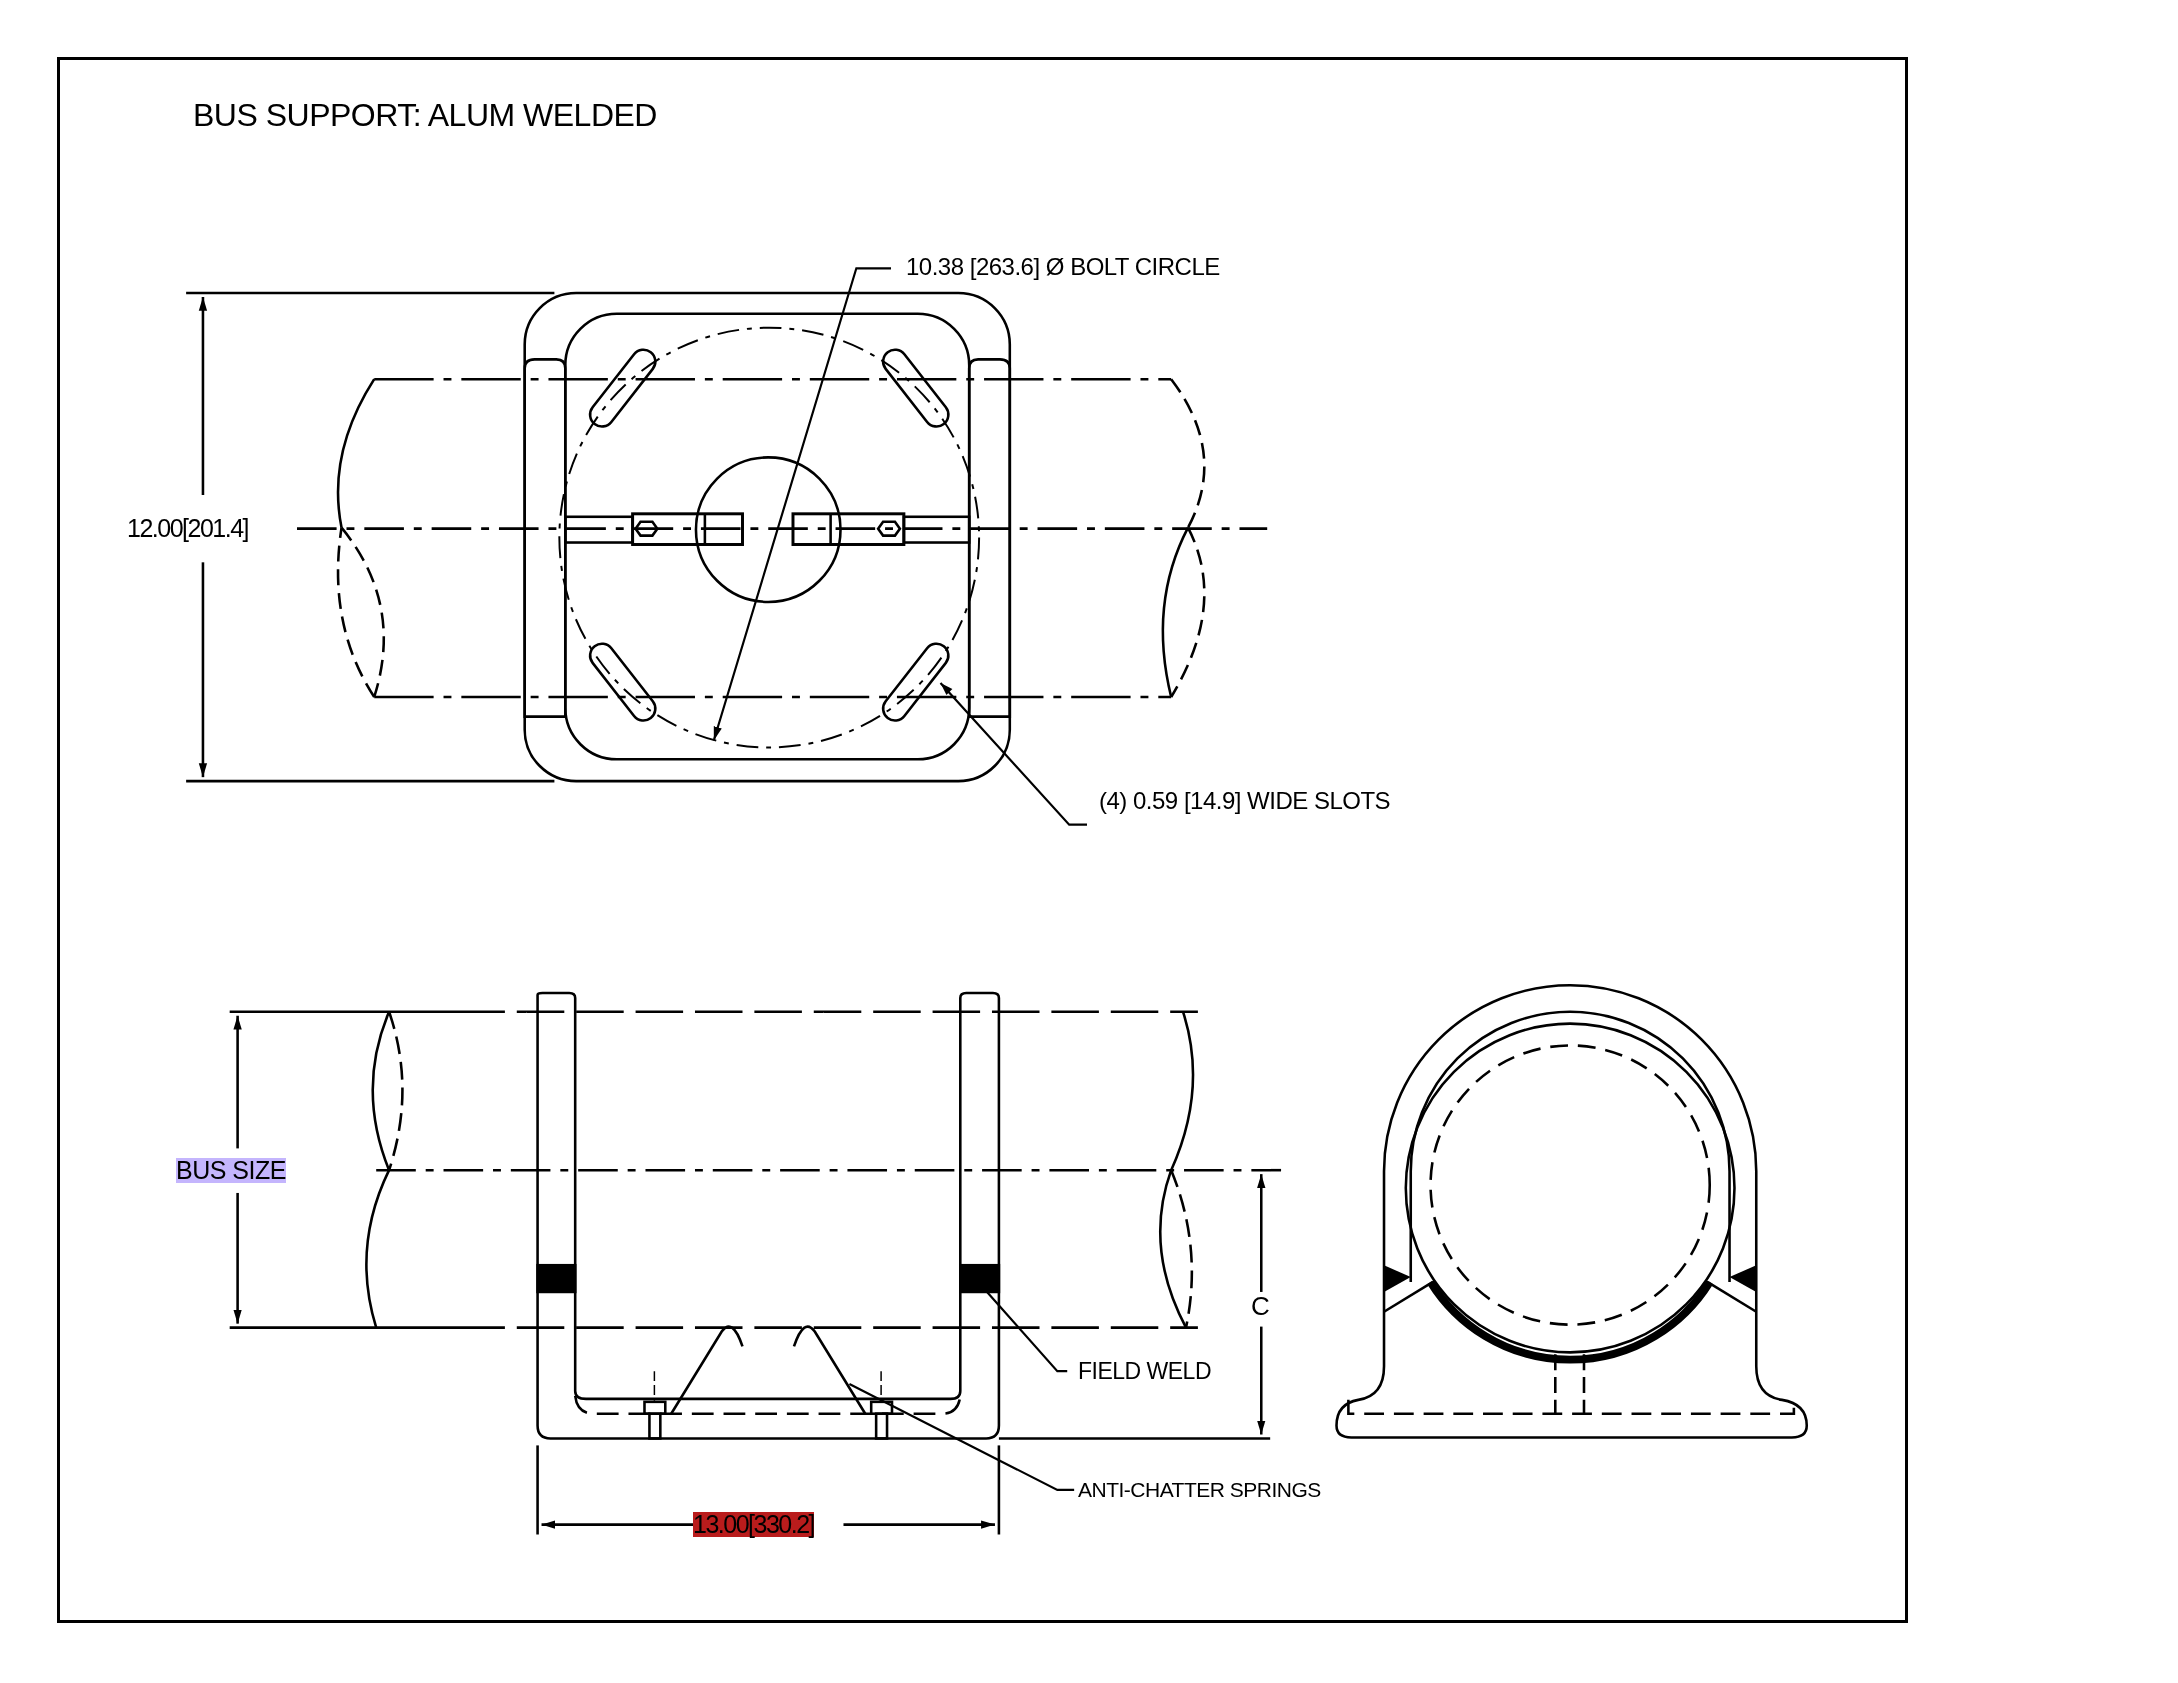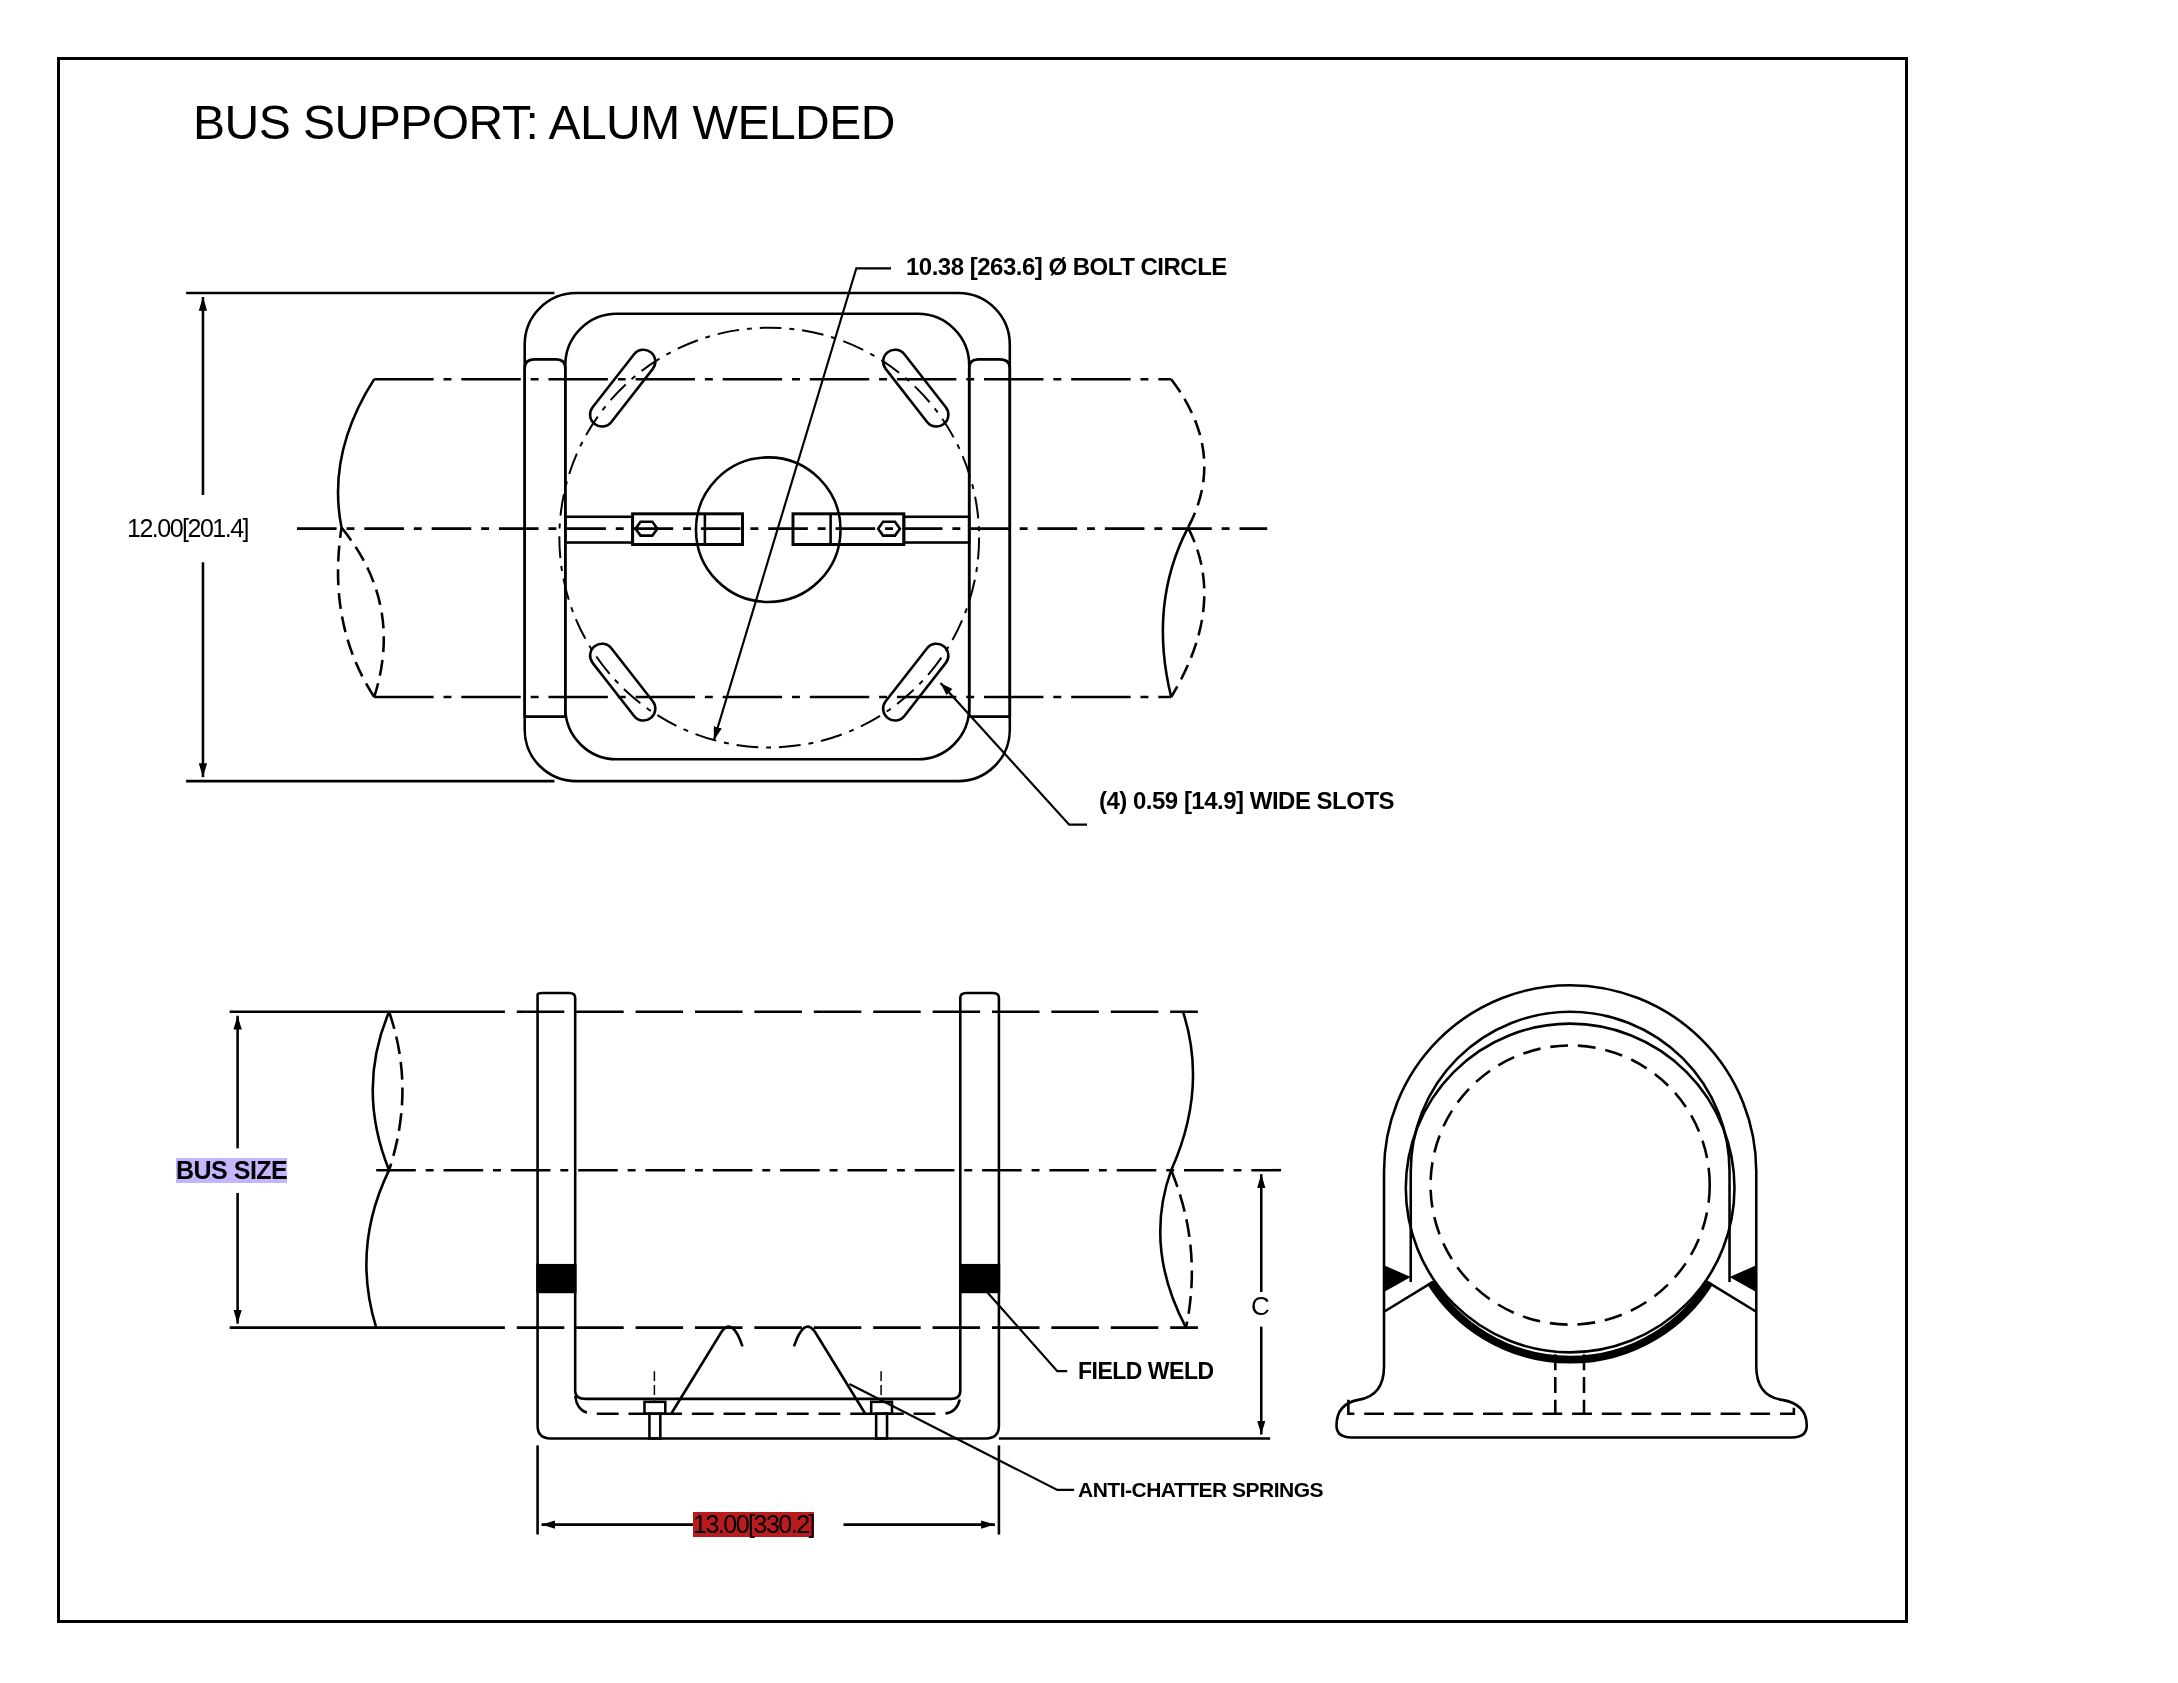--- a/index.html
+++ b/index.html
@@ -1,20 +1,20 @@
 <!DOCTYPE html>
 <html><head>
 <meta charset="utf-8">
 <style>
   html, body { margin: 0; padding: 0; background: #ffffff; }
   body { width: 2178px; height: 1683px; position: relative; overflow: hidden; font-family: "Liberation Sans", sans-serif; }
   #sheet { position: absolute; left: 0; top: 0; width: 2178px; height: 1683px; }
   .lbl { position: absolute; color: #000; font-family: "Liberation Sans", sans-serif; white-space: nowrap; line-height: 1; }
-  .title { left: 193px; top: 99px; font-size: 48px; letter-spacing: -0.5px; }
-  .note { font-size: 24px; font-weight: bold; letter-spacing: -0.5px; }
+  .title { left: 193px; top: 99px; font-size: 32px; letter-spacing: -0.5px; }
+  .note { font-size: 24px; font-weight: normal; letter-spacing: -0.5px; }
   .dim { font-size: 25px; letter-spacing: -1.5px; }
   .frame { position: absolute; left: 57px; top: 57px; width: 1851px; height: 1566px; border: 3px solid #000; box-sizing: border-box; }
 </style>
 </head>
 <body>
 
 <div class="frame"></div>
 
 <svg id="sheet" width="2178" height="1683" viewBox="0 0 2200 1700" fill="none" stroke="#000" stroke-width="2.6" stroke-linecap="butt">
   <defs>

